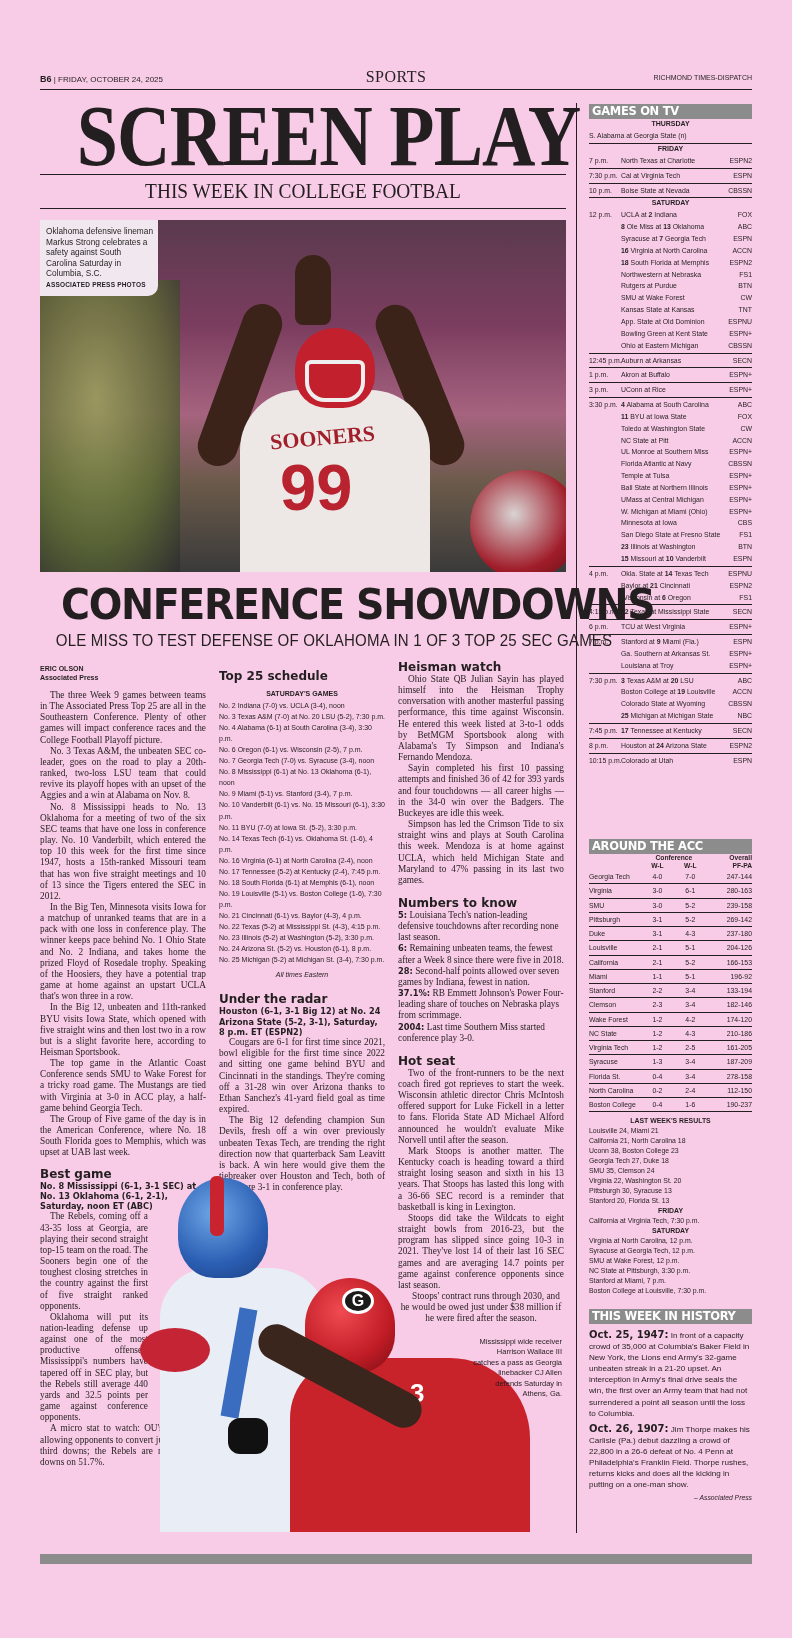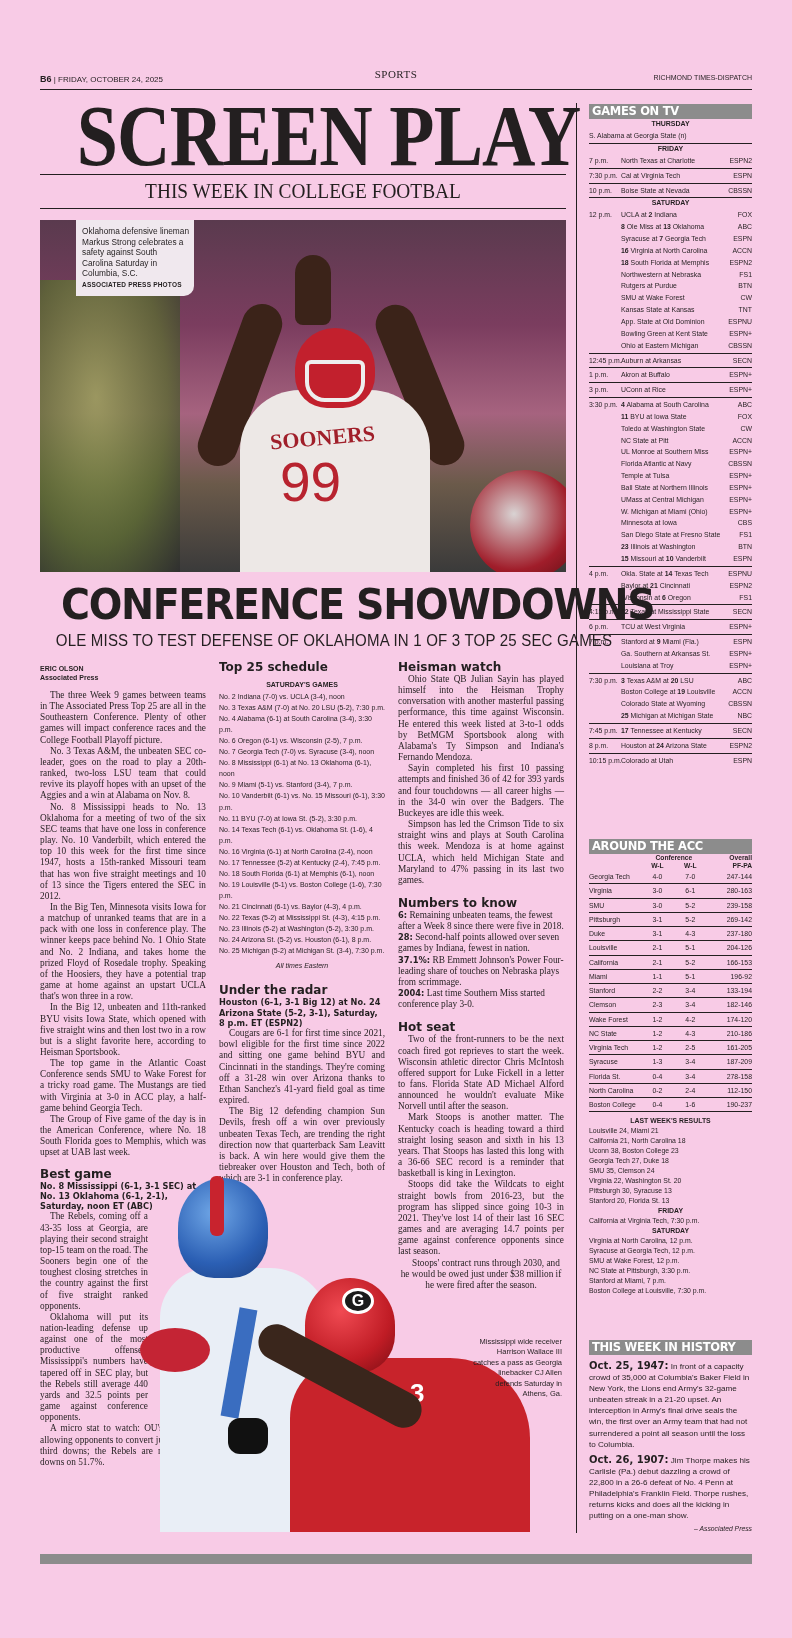--- a/index.html
+++ b/index.html
@@ -2,43 +2,43 @@
 <html><head>
 <meta charset="utf-8">
 <style>
   * { box-sizing: border-box; margin: 0; padding: 0; }
   html, body { width: 792px; height: 1638px; background: #f8cbe6; overflow: hidden; }
   body { position: relative; font-family: "Liberation Sans", sans-serif; color: #231f20; }
 
   .folio { position: absolute; left: 40px; top: 68px; width: 712px; height: 22px; border-bottom: 1.5px solid #231f20; }
   .folio .left { position: absolute; left: 0; top: 6px; font-size: 8px; }
   .folio .left b { font-weight: bold; font-size: 9px; }
-  .folio .center { position: absolute; left: 0; right: 0; top: 0; text-align: center; font-family: "Liberation Serif", serif; font-size: 11px; letter-spacing: 0.5px; }
+  .folio .center { position: absolute; left: 0; right: 0; top: 0; text-align: center; font-family: "Liberation Serif", serif; font-size: 16px; letter-spacing: 0.5px; }
   .folio .right { position: absolute; right: 0; top: 6px; font-size: 7px; }
 
   .masthead { position: absolute; left: 40px; top: 96px; width: 526px; text-align: center; }
   .masthead .title { font-family: "Liberation Serif", serif; font-weight: bold; font-size: 86px; line-height: 80px; letter-spacing: -1px; transform: scaleX(0.86); transform-origin: center; white-space: nowrap; }
   .masthead .rule1 { position: absolute; left: 0; right: 0; top: 78px; border-top: 1.5px solid #231f20; }
   .masthead .sub { position: absolute; left: 0; right: 0; top: 82px; font-family: "Liberation Serif", serif; font-size: 22px; transform: scaleX(0.88); white-space: nowrap; }
   .masthead .rule2 { position: absolute; left: 0; right: 0; top: 112px; border-top: 1.5px solid #231f20; }
 
   .hero { position: absolute; left: 40px; top: 220px; width: 526px; height: 352px; overflow: hidden;
     background: linear-gradient(180deg, #5a3a4e 0%, #7b3d5f 30%, #a6637f 55%, #6b5a4a 75%, #3a3a3a 100%); }
   .hero .bg-left { position: absolute; left: 0; top: 60px; width: 140px; height: 292px; background: radial-gradient(ellipse at 40% 40%, #9aa55a, #5b6a33 60%, #2c2c2c); opacity: 0.8; }
   .hero .player { position: absolute; left: 160px; top: 20px; width: 260px; height: 340px; }
   .hero .jersey { position: absolute; left: 40px; top: 150px; width: 190px; height: 200px; background: #ede8e6; border-radius: 60px 60px 0 0; }
-  .hero .num { position: absolute; left: 80px; top: 210px; font-family: "Liberation Sans", sans-serif; font-weight: normal; font-size: 55px; color: #b8232f; }
+  .hero .num { position: absolute; left: 80px; top: 210px; font-family: "Liberation Sans", sans-serif; font-weight: bold; font-size: 65px; color: #b8232f; }
   .hero .script { position: absolute; left: 70px; top: 185px; font-family: "Liberation Serif", serif; font-weight: bold; font-size: 22px; color: #a01f2a; transform: rotate(-5deg); }
   .hero .helmet { position: absolute; left: 95px; top: 88px; width: 80px; height: 80px; background: #c2202d; border-radius: 50% 50% 40% 40%; }
   .hero .facemask { position: absolute; left: 105px; top: 120px; width: 60px; height: 42px; border: 4px solid #eee; border-radius: 6px 6px 20px 20px; }
   .hero .arm-l { position: absolute; left: 20px; top: 60px; width: 40px; height: 170px; background: #3b2319; border-radius: 20px; transform: rotate(20deg); }
   .hero .arm-r { position: absolute; left: 200px; top: 60px; width: 40px; height: 170px; background: #3b2319; border-radius: 20px; transform: rotate(-22deg); }
   .hero .hands { position: absolute; left: 95px; top: 15px; width: 36px; height: 70px; background: #3b2319; border-radius: 18px 18px 8px 8px; }
   .hero .opp { position: absolute; left: 430px; top: 250px; width: 110px; height: 110px; background: radial-gradient(circle at 40% 40%, #d9d3d3, #a01d2a 60%, #5a0d12); border-radius: 50%; }
-  .caption-box { position: absolute; left: 40px; top: 220px; width: 118px; padding: 6px 4px 6px 6px; background: #f0e8ee; font-size: 8.3px; line-height: 10.5px; color: #231f20; border-radius: 0 0 10px 0; margin-left: 36px; }
+  .caption-box { position: absolute; left: 40px; top: 220px; width: 118px; padding: 6px 4px 6px 6px; background: #f0e8ee; font-size: 8.3px; line-height: 10.5px; color: #231f20; border-radius: 0 0 10px 0; }
   .caption-box .credit { font-weight: bold; font-size: 6.5px; letter-spacing: 0.2px; margin-top: 1px; }
 
   .headline { position: absolute; left: 40px; top: 582px; width: 526px; text-align: center; font-family: "DejaVu Sans", sans-serif; font-weight: bold; font-size: 43px; letter-spacing: -1.5px; line-height: 44px; transform: scaleX(0.92); transform-origin: center; white-space: nowrap; }
   .deck { position: absolute; left: 40px; top: 632px; width: 526px; text-align: center; font-family: "Liberation Sans", sans-serif; font-size: 16px; letter-spacing: 0.2px; white-space: nowrap; transform: scaleX(0.94); }
 
   .col { position: absolute; font-family: "Liberation Serif", serif; font-size: 9.3px; line-height: 11.15px; text-align: justify; hyphens: auto; }
   .col p { text-indent: 10px; }
   .col1 { left: 40px; top: 664px; width: 166px; }
   .col2 { left: 219px; top: 660px; width: 166px; }
   .col3 { left: 398px; top: 660px; width: 166px; }
@@ -147,21 +147,21 @@
   <div class="sec-h">Best game</div>
   <div class="sec-sub">No. 8 Mississippi (6-1, 3-1 SEC) at No. 13 Oklahoma (6-1, 2-1), Saturday, noon ET (ABC)</div>
   <div style="width:108px">
     <p>The Rebels, coming off a 43-35 loss at Georgia, are playing their second straight top-15 team on the road. The Sooners begin one of the toughest closing stretches in the country against the first of five straight ranked opponents.</p>
     <p>Oklahoma will put its nation-leading defense up against one of the most productive offenses. Mississippi's numbers have tapered off in SEC play, but the Rebels still average 440 yards and 32.5 points per game against conference opponents.</p>
   </div>
   <p>A micro stat to watch: OU's defense is allowing opponents to convert just 24.8% of third downs; the Rebels are making first downs on 51.7%.</p>
 </div>
 
 <div class="col col2">
-  <div class="sec-h" style="margin-top:0">Top 25 schedule</div>
+  <div class="sec-h" style="margin-top:9px">Top 25 schedule</div>
   <div class="sched">
     <div class="hd">SATURDAY'S GAMES</div>
     <div id="top25-list">
         <div>No. 2 Indiana (7-0) vs. UCLA (3-4), noon</div>
         <div>No. 3 Texas A&amp;M (7-0) at No. 20 LSU (5-2), 7:30 p.m.</div>
         <div>No. 4 Alabama (6-1) at South Carolina (3-4), 3:30 p.m.</div>
         <div>No. 6 Oregon (6-1) vs. Wisconsin (2-5), 7 p.m.</div>
         <div>No. 7 Georgia Tech (7-0) vs. Syracuse (3-4), noon</div>
         <div>No. 8 Mississippi (6-1) at No. 13 Oklahoma (6-1), noon</div>
         <div>No. 9 Miami (5-1) vs. Stanford (3-4), 7 p.m.</div>
@@ -186,20 +186,21 @@
   <p>The Big 12 defending champion Sun Devils, fresh off a win over previously unbeaten Texas Tech, are trending the right direction now that quarterback Sam Leavitt is back. A win here would give them the tiebreaker over Houston and Tech, both of which are 3-1 in conference play.</p>
 </div>
 
 <div class="col col3">
   <div class="sec-h" style="margin-top:0">Heisman watch</div>
   <p>Ohio State QB Julian Sayin has played himself into the Heisman Trophy conversation with another masterful passing performance, this time against Wisconsin. He entered this week listed at 3-to-1 odds by BetMGM Sportsbook along with Alabama's Ty Simpson and Indiana's Fernando Mendoza.</p>
   <p>Sayin completed his first 10 passing attempts and finished 36 of 42 for 393 yards and four touchdowns — all career highs — in the 34-0 win over the Badgers. The Buckeyes are idle this week.</p>
   <p>Simpson has led the Crimson Tide to six straight wins and plays at South Carolina this week. Mendoza is at home against UCLA, which held Michigan State and Maryland to 47% passing in its last two games.</p>
   <div class="sec-h" style="margin-top:10px">Numbers to know</div>
   <div id="numbers-list">
+      <div class="num-item"><b>5:</b><span> Louisiana Tech's nation-leading defensive touchdowns after recording none last season.</span></div>
       <div class="num-item"><b>6:</b><span> Remaining unbeaten teams, the fewest after a Week 8 since there were five in 2018.</span></div>
       <div class="num-item"><b>28:</b><span> Second-half points allowed over seven games by Indiana, fewest in nation.</span></div>
       <div class="num-item"><b>37.1%:</b><span> RB Emmett Johnson's Power Four-leading share of touches on Nebraska plays from scrimmage.</span></div>
       <div class="num-item"><b>2004:</b><span> Last time Southern Miss started conference play 3-0.</span></div>
     </div>
   <div class="sec-h" style="margin-top:10px">Hot seat</div>
   <p>Two of the front-runners to be the next coach fired got reprieves to start the week. Wisconsin athletic director Chris McIntosh offered support for Luke Fickell in a letter to fans. Florida State AD Michael Alford announced he wouldn't evaluate Mike Norvell until after the season.</p>
   <p>Mark Stoops is another matter. The Kentucky coach is heading toward a third straight losing season and sixth in his 13 years. That Stoops has lasted this long with a 36-66 SEC record is a reminder that basketball is king in Lexington.</p>
   <p>Stoops did take the Wildcats to eight straight bowls from 2016-23, but the program has slipped since going 10-3 in 2021. They've lost 14 of their last 16 SEC games and are averaging 14.7 points per game against conference opponents since last season.</p>
   <p style="text-align:center">Stoops' contract runs through 2030, and he would be owed just under $38 million if he were fired after the season.</p>
@@ -647,21 +648,21 @@
         <div>Virginia at North Carolina, 12 p.m.</div>
         <div>Syracuse at Georgia Tech, 12 p.m.</div>
         <div>SMU at Wake Forest, 12 p.m.</div>
         <div>NC State at Pittsburgh, 3:30 p.m.</div>
         <div>Stanford at Miami, 7 p.m.</div>
         <div>Boston College at Louisville, 7:30 p.m.</div>
       </div>
   </div>
 </div>
 
-<div class="side history" style="top:1340px">
+<div class="side history" style="top:1309px">
   <div class="box-title" style="margin-bottom:5px">THIS WEEK IN HISTORY</div>
   <div id="history-list">
       <p><b>Oct. 25, 1947:</b><span> In front of a capacity crowd of 35,000 at Columbia's Baker Field in New York, the Lions end Army's 32-game unbeaten streak in a 21-20 upset. An interception in Army's final drive seals the win, the first over an Army team that had not surrendered a point all season until the loss to Columbia.</span></p>
       <p><b>Oct. 26, 1907:</b><span> Jim Thorpe makes his Carlisle (Pa.) debut dazzling a crowd of 22,800 in a 26-6 defeat of No. 4 Penn at Philadelphia's Franklin Field. Thorpe rushes, returns kicks and does all the kicking in putting on a one-man show.</span></p>
     </div>
   <div class="src">– Associated Press</div>
 </div>
 
 <div class="bottom-bar"></div>
 

